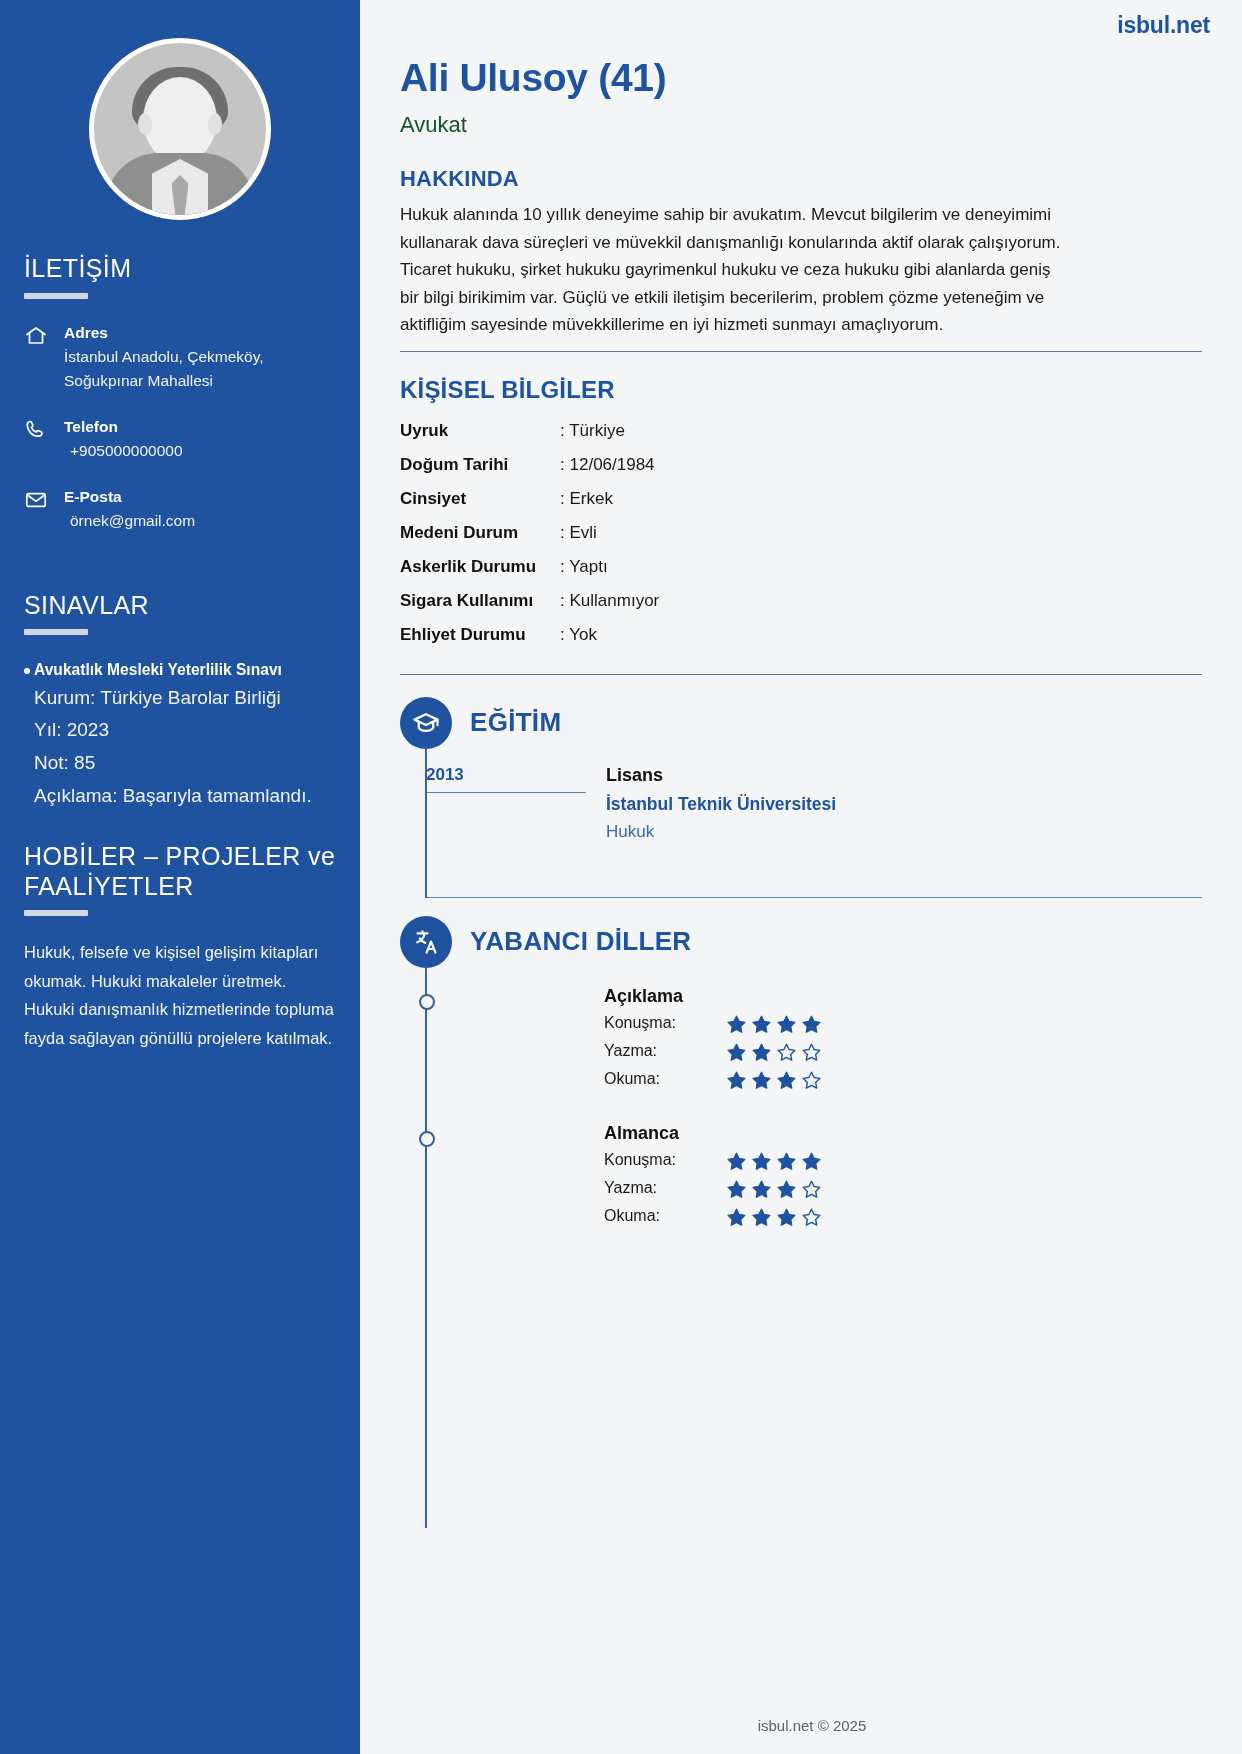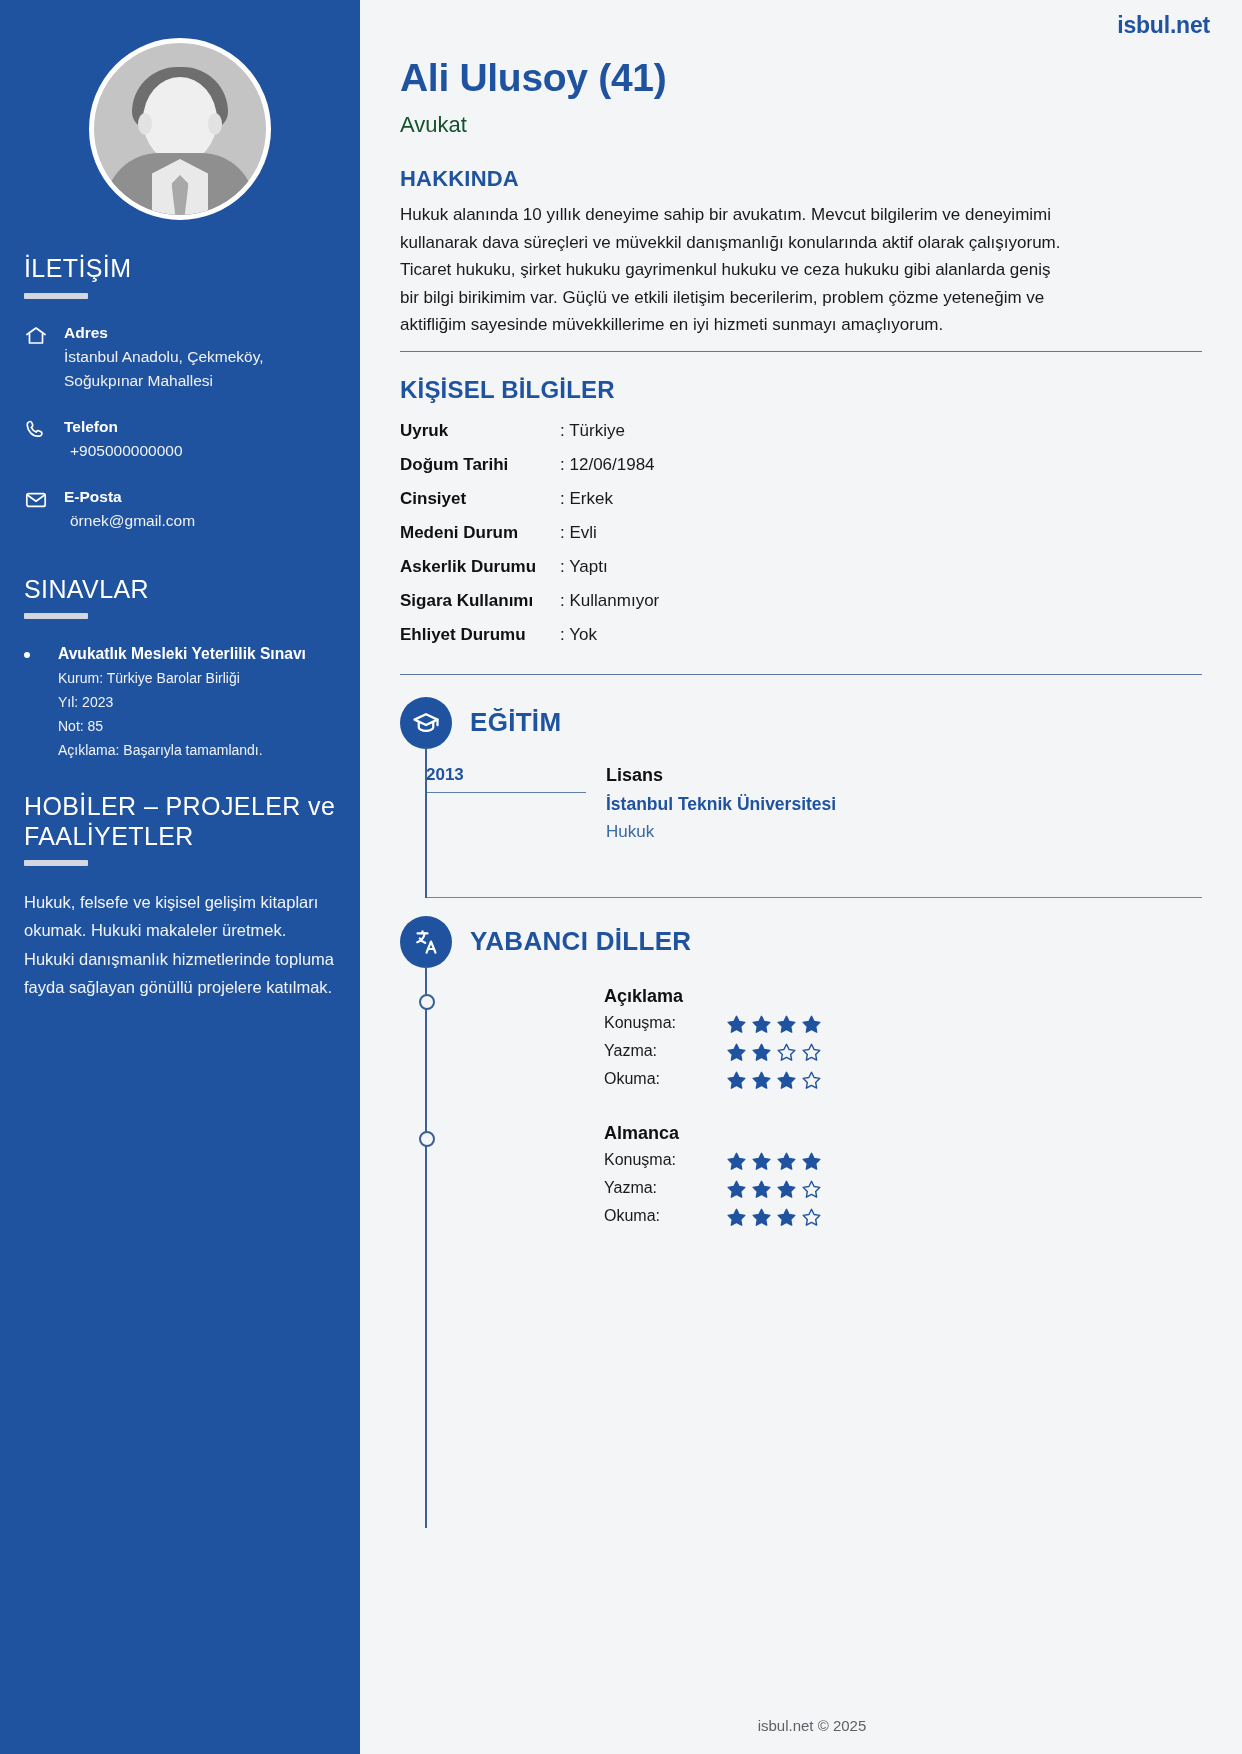--- a/index.html
+++ b/index.html
@@ -68,25 +68,25 @@
     margin-top: 9px; border-radius: 1px;
   }
 
   .contact-item { display:flex; gap: 14px; margin-top: 22px; }
   .c-icon { width: 26px; flex:0 0 26px; padding-top: 3px; }
   .c-icon svg { display:block; }
   .c-body { font-size: 15.5px; line-height: 1.55; }
   .c-label { font-weight: 700; font-size: 15.5px; margin-bottom: 1px; }
   .c-val { font-weight: 400; color:#f0f2f5; font-size: 15.5px; }
 
-  .exam { display:flex; gap: 24px; margin-top: 24px; }
+  .exam { display:flex; gap: 0; margin-top: 24px; }
   .bullet { flex:0 0 10px; padding-top: 9px; }
   .bullet span { display:block; width: 6px; height: 6px; border-radius:50%; background:#ffffff; }
   .exam-title { font-weight:700; font-size: 15.6px; line-height:1.45; }
-  .exam-line { font-size: 14px; line-height: 1.72; color:#f1f3f6; }
+  .exam-line { font-size: 19px; line-height: 1.72; color:#f1f3f6; }
 
   .hobby-text { font-size: 16.5px; line-height: 1.72; margin-top: 22px; color:#f2f4f7; }
 
   
   .main {
     flex: 1 1 auto; background:#f4f5f6; position: relative;
     padding: 40px 40px 0 40px;
   }
   .brand {
     position:absolute; right: 32px; top: 12px;
@@ -214,21 +214,21 @@
           <rect x="2.8" y="5.6" width="18.4" height="12.8" rx="2"></rect>
             <path d="m3.4 7 8.6 6.2L20.6 7"></path>
         </svg>
       </span>
       <span class="c-body">
         <span class="c-label">E-Posta</span>
         <span class="c-val" style="display:block;padding-left:6px">örnek@gmail.com</span>
       </span>
     </div>
 
-    <div class="side-h" style="margin-top:42px">
+    <div class="side-h" style="margin-top:58px">
       <span>SINAVLAR</span>
       <span class="bar"></span>
     </div>
 
     <div class="exam">
       <span class="bullet">
           <span></span>
         </span>
       <span>
         <span class="exam-title" style="display:block">Avukatlık Mesleki Yeterlilik Sınavı</span>

